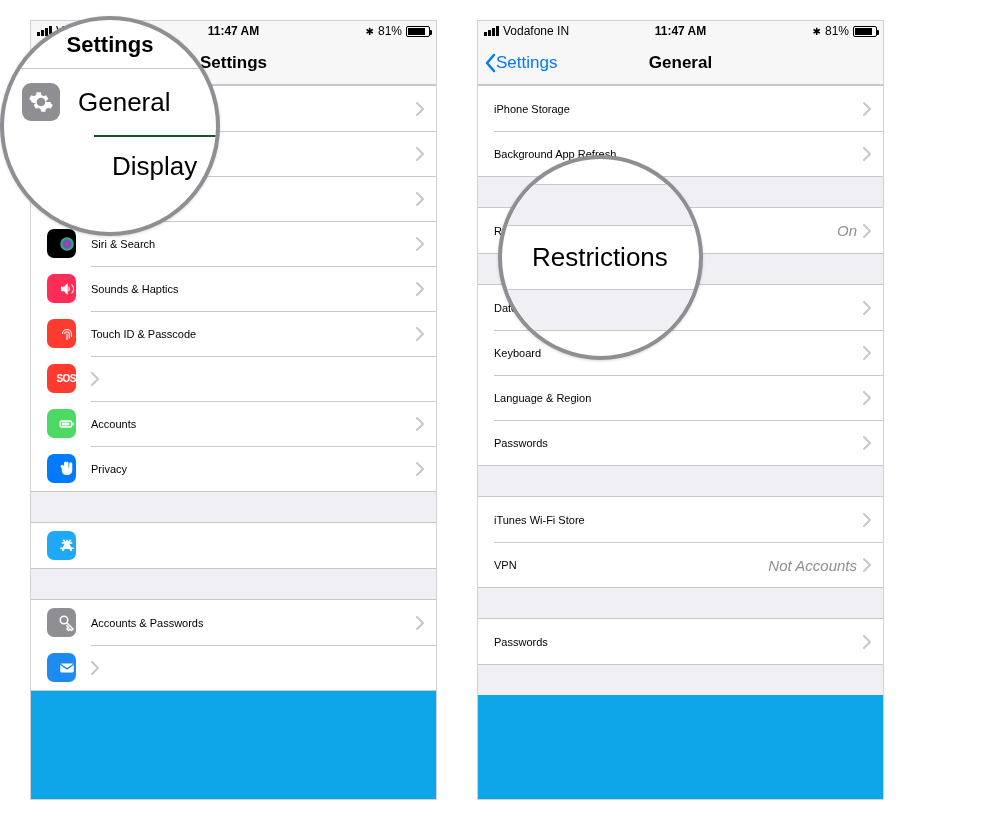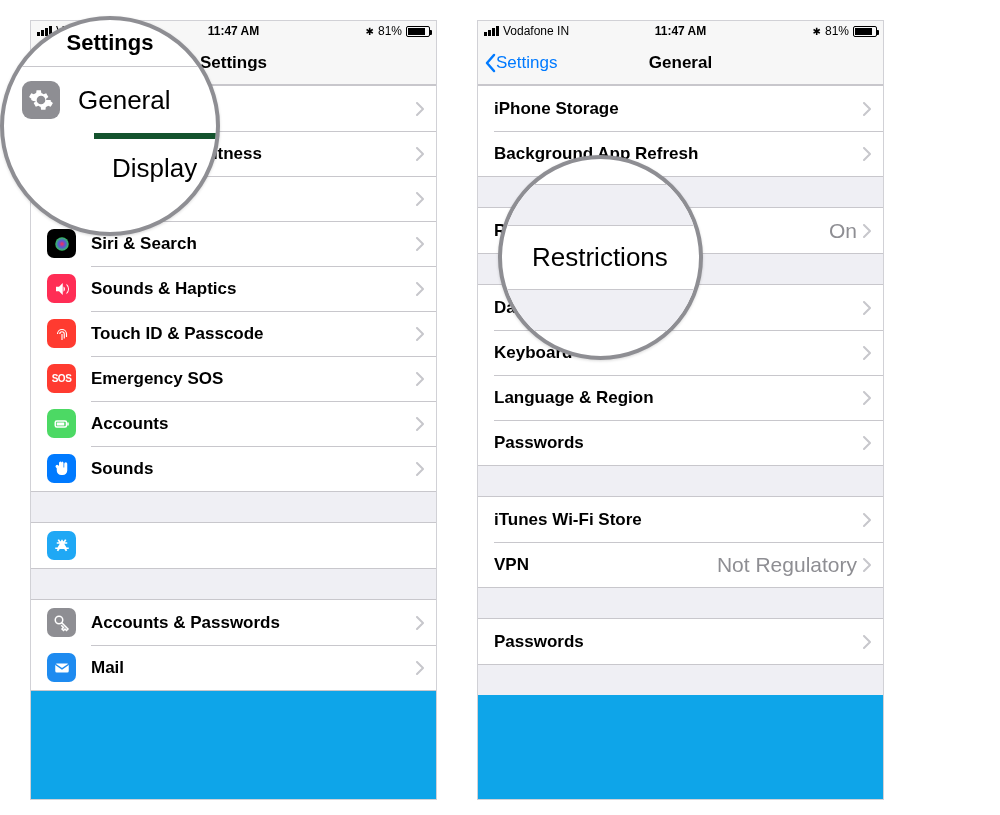--- a/index.html
+++ b/index.html
@@ -92,26 +92,26 @@
     align-items:center;
     min-height:45px;
     padding-right:12px;
   }
   .row-inner.with-icon { margin-left:15px; }
   .icon {
     width:29px; height:29px;
     border-radius:7px;
     display:flex;
     align-items:center;
-    justify-content:center;
+    justify-content:flex-end;
     flex-shrink:0;
     color:#fff;
   }
-  .row-label { flex:1; font-size:17px;font-weight:bold; }
-  .row-value { color:#8e8e93; margin-right:6px; font-size:21px;}
+  .row-label { flex:1; font-size:11px; }
+  .row-value { color:#8e8e93; margin-right:6px; font-size:15px;font-style:italic;}
   .chevron {
     color:#c7c7cc;
     flex-shrink:0;
   }
 
   
   .phone2 .row { padding-left:16px;}
   .phone2 .row-inner { margin-left:0; }
 
   
@@ -133,21 +133,21 @@
   }
   #mag1 .mag-nav {
     text-align:center; font-weight:700; font-size:22px;
     border-bottom:1px solid #c8c7cc;
     padding:6px 0 10px;
     margin-top:-30px;
   }
   #mag1 .mag-row {
     display:flex; align-items:center; padding:14px 0 14px 18px;
   }
-  #mag1 .mag-row + .mag-row { border-top:6px solid #14532d; margin-left:90px;}
+  #mag1 .mag-row + .mag-row { border-top:2px solid #14532d; margin-left:90px;}
   #mag1 .mag-icon { width:38px; height:38px; border-radius:9px; background:#8e8e93; display:flex; align-items:center; justify-content:center; margin-right:18px;}
   #mag1 .mag-label { font-size:26px; font-weight:400;}
 
   #mag2 {
     width:205px; height:205px;
     left:498px; top:155px;
     z-index:50;
   }
   #mag2 .mag-stripe { height:42px; background:#efeff4; border-top:1px solid #c8c7cc; border-bottom:1px solid #c8c7cc;}
   #mag2 .mag-center-row {
@@ -282,21 +282,20 @@
               <svg class="chevron" width="8" height="14" viewBox="0 0 8 14">
                 <polyline points="1,1 7,7 1,13" fill="none" stroke="#c7c7cc" stroke-width="2" stroke-linecap="round" stroke-linejoin="round"></polyline>
               </svg>
             </div>
           </div>
           <div class="row">
             <div class="icon" style="background:#ff3b30">
               <span style="color:#fff;font-weight:800;font-size:10px;letter-spacing:-0.5px;">SOS</span>
             </div>
             <div class="row-inner with-icon">
-              <span class="row-label">Emergency SOS</span>
               <svg class="chevron" width="8" height="14" viewBox="0 0 8 14">
                 <polyline points="1,1 7,7 1,13" fill="none" stroke="#c7c7cc" stroke-width="2" stroke-linecap="round" stroke-linejoin="round"></polyline>
               </svg>
             </div>
           </div>
           <div class="row">
             <div class="icon" style="background:#4cd964">
               <svg width="18" height="18" viewBox="0 0 24 24" fill="#fff">
                 <rect x="3" y="8" width="15" height="8" rx="2" fill="none" stroke="#fff" stroke-width="2"></rect>
                 <rect x="19" y="10" width="2" height="4"></rect>
@@ -310,21 +309,21 @@
               </svg>
             </div>
           </div>
           <div class="row">
             <div class="icon" style="background:#007aff">
               <svg width="18" height="18" viewBox="0 0 24 24" fill="#fff">
                 <path d="M12 2a2 2 0 0 1 2 2v6h1V5a2 2 0 1 1 4 0v9a6 6 0 0 1-6 6h-2a6 6 0 0 1-6-6v-3l-1-1a2 2 0 1 1 3-3l1 1V4a2 2 0 1 1 4 0v6"></path>
               </svg>
             </div>
             <div class="row-inner with-icon">
-              <span class="row-label">Sounds</span>
+              <span class="row-label">Privacy</span>
               <svg class="chevron" width="8" height="14" viewBox="0 0 8 14">
                 <polyline points="1,1 7,7 1,13" fill="none" stroke="#c7c7cc" stroke-width="2" stroke-linecap="round" stroke-linejoin="round"></polyline>
               </svg>
             </div>
           </div>
         </div>
       <div class="spacer"></div>
       <div class="group" id="left-g2">
           <div class="row">
             <div class="icon" style="background:#1fa8f5">
@@ -351,21 +350,20 @@
             </div>
           </div>
           <div class="row">
             <div class="icon" style="background:#1e8bf0">
               <svg width="18" height="18" viewBox="0 0 24 24" fill="#fff">
                 <rect x="3" y="6" width="18" height="12" rx="2" fill="#fff"></rect>
                 <path d="M3 7l9 6 9-6" stroke="#1e8bf0" stroke-width="2" fill="none"></path>
               </svg>
             </div>
             <div class="row-inner with-icon">
-              <span class="row-label">Mail</span>
               <svg class="chevron" width="8" height="14" viewBox="0 0 8 14">
                 <polyline points="1,1 7,7 1,13" fill="none" stroke="#c7c7cc" stroke-width="2" stroke-linecap="round" stroke-linejoin="round"></polyline>
               </svg>
             </div>
           </div>
         </div>
     </div>
   </div>
 
   <div class="phone phone2">
@@ -471,21 +469,21 @@
             <div class="row-inner">
               <span class="row-label">iTunes Wi-Fi Store</span>
               <svg class="chevron" width="8" height="14" viewBox="0 0 8 14">
                 <polyline points="1,1 7,7 1,13" fill="none" stroke="#c7c7cc" stroke-width="2" stroke-linecap="round" stroke-linejoin="round"></polyline>
               </svg>
             </div>
           </div>
           <div class="row">
             <div class="row-inner">
               <span class="row-label">VPN</span>
-              <span class="row-value">Not Regulatory</span>
+              <span class="row-value">Not Accounts</span>
               <svg class="chevron" width="8" height="14" viewBox="0 0 8 14">
                 <polyline points="1,1 7,7 1,13" fill="none" stroke="#c7c7cc" stroke-width="2" stroke-linecap="round" stroke-linejoin="round"></polyline>
               </svg>
             </div>
           </div>
         </div>
       <div class="spacer"></div>
       <div class="group" id="right-g5">
           <div class="row">
             <div class="row-inner">

